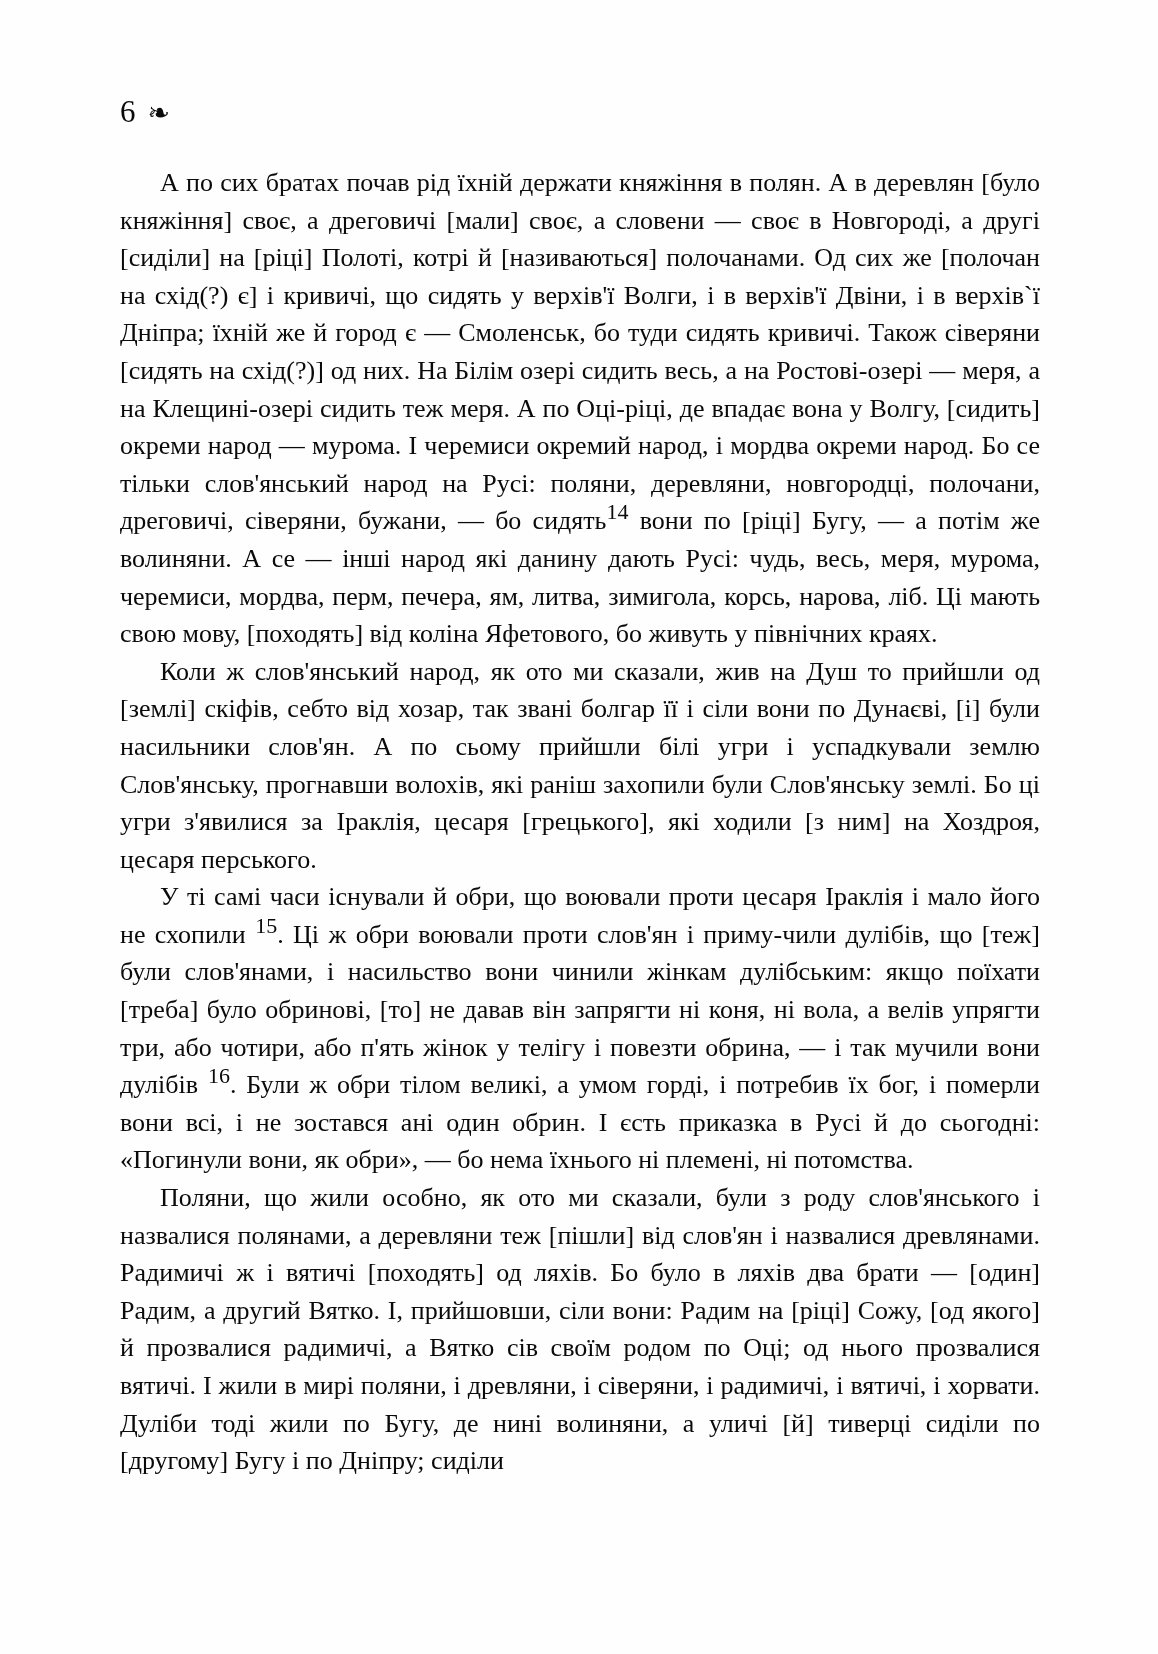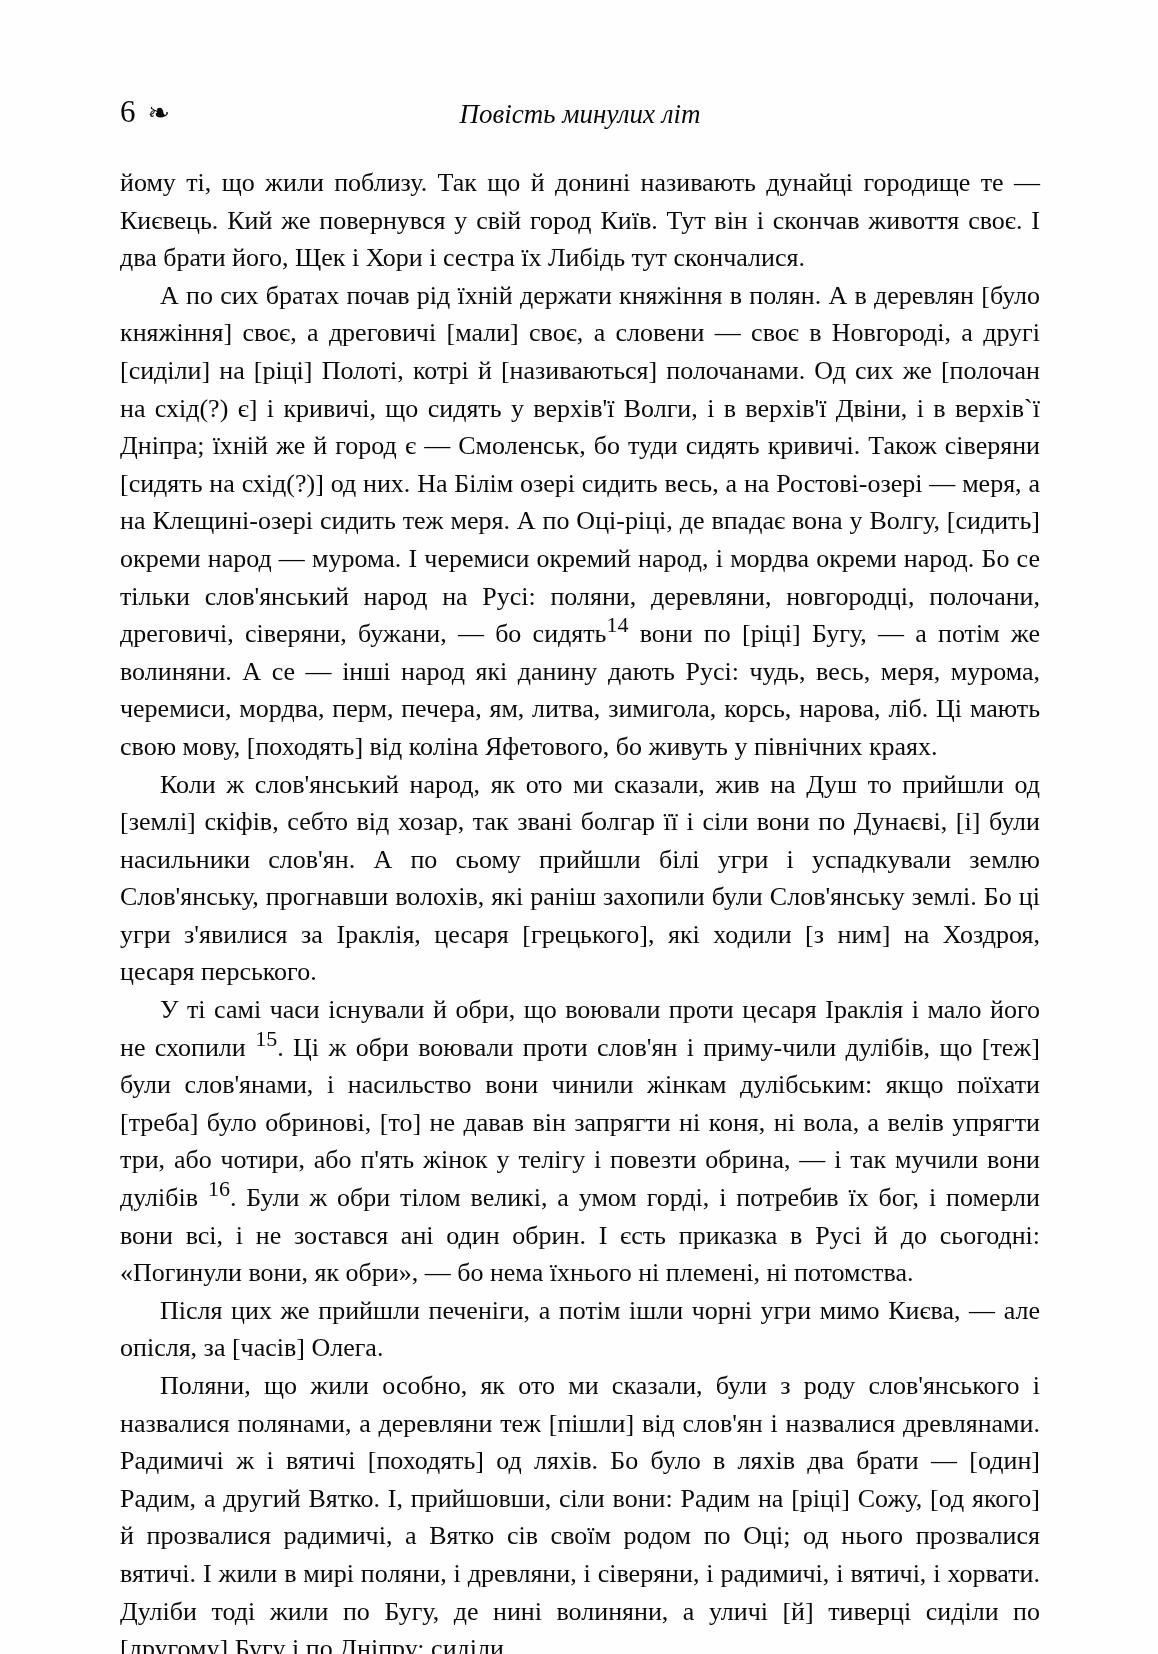--- a/index.html
+++ b/index.html
@@ -71,23 +71,20 @@
 </style>
 </head>
 <body>
 
 <div class="page">
   <div class="header">
     <div class="folio-group">
       <span class="folio">6</span>
       <span class="ornament">❧</span>
     </div>
-    <div class="running-title">Повість минулих літ</div>
   </div>
   <main class="page-body">
-      <p class="">йому ті, що жили поблизу. Так що й донині називають дунайці городище те — Києвець. Кий же повернувся у свій город Київ. Тут він і скончав живоття своє. І два брати його, Щек і Хори і сестра їх Либідь тут скончалися.</p>
       <p class="indent">А по сих братах почав рід їхній держати княжіння в полян. А в деревлян [було княжіння] своє, а дреговичі [мали] своє, а словени — своє в Новгороді, а другі [сиділи] на [ріці] Полоті, котрі й [називаються] полочанами. Од сих же [полочан на схід(?) є]  і кривичі, що сидять у верхів'ї Волги, і в верхів'ї Двіни, і в верхів`ї Дніпра; їхній же й город є — Смоленськ, бо туди сидять кривичі. Також сіверяни [сидять на схід(?)] од них. На Білім озері сидить весь, а на Ростові-озері — меря, а на Клещині-озері сидить теж меря. А по Оці-ріці, де впадає вона у Волгу, [сидить] окреми народ — мурома. І черемиси окремий народ, і мордва окреми народ. Бо се тільки слов'янський народ на Русі: поляни, деревляни, новгородці, полочани, дреговичі, сіверяни, бужани, — бо сидять<sup>14</sup> вони по [ріці] Бугу, — а потім же волиняни. А се — інші народ які данину дають Русі: чудь, весь, меря, мурома, черемиси, мордва,  перм, печера, ям, литва, зимигола, корсь, нарова, ліб. Ці мають свою мову, [походять] від коліна Яфетового, бо живуть у північних краях.</p>
       <p class="indent">Коли ж слов'янський народ, як ото ми сказали, жив на Душ то прийшли од [землі] скіфів, себто від хозар, так звані болгар її і сіли вони по Дунаєві, [і] були насильники слов'ян. А по сьому прийшли білі угри і успадкували землю Слов'янську, прогнавши волохів, які раніш захопили були Слов'янську землі.  Бо ці угри з'явилися за Іраклія, цесаря [грецького], які ходили [з ним] на Хоздроя, цесаря перського.</p>
       <p class="indent">У ті самі часи існували й обри, що воювали проти цесаря Іраклія і мало його не схопили <sup>15</sup>. Ці ж обри воювали проти слов'ян і приму-чили дулібів, що [теж] були слов'янами, і насильство вони чинили жінкам дулібським: якщо поїхати [треба] було обринові, [то] не давав він запрягти ні коня, ні вола, а велів упрягти три, або чотири, або п'ять жінок у телігу і повезти обрина, — і так мучили вони дулібів <sup>16</sup>. Були ж обри тілом великі, а умом горді, і потребив їх бог, і померли вони всі, і не зостався ані один обрин. І єсть приказка в Русі й до сьогодні: «Погинули вони, як обри», — бо нема їхнього ні племені, ні потомства.</p>
-      <p class="indent">Після цих же прийшли печеніги, а потім ішли чорні угри мимо Києва, — але опісля, за [часів] Олега.</p>
       <p class="indent">Поляни, що жили особно, як ото ми сказали, були з роду слов'янського і назвалися полянами, а деревляни теж [пішли] від слов'ян і назвалися древлянами. Радимичі ж і вятичі [походять] од ляхів. Бо було в ляхів два брати — [один] Радим, а другий Вятко. І, прийшовши, сіли вони: Радим на [ріці] Сожу, [од якого] й прозвалися радимичі, а Вятко сів своїм родом по Оці; од нього прозвалися вятичі. І жили в мирі поляни, і древляни, і сіверяни, і радимичі, і вятичі, і хорвати. Дуліби тоді жили по Бугу, де нині волиняни, а уличі [й] тиверці сиділи по [другому] Бугу і по Дніпру; сиділи</p>
     </main>
 </div>
 
 </body></html>

